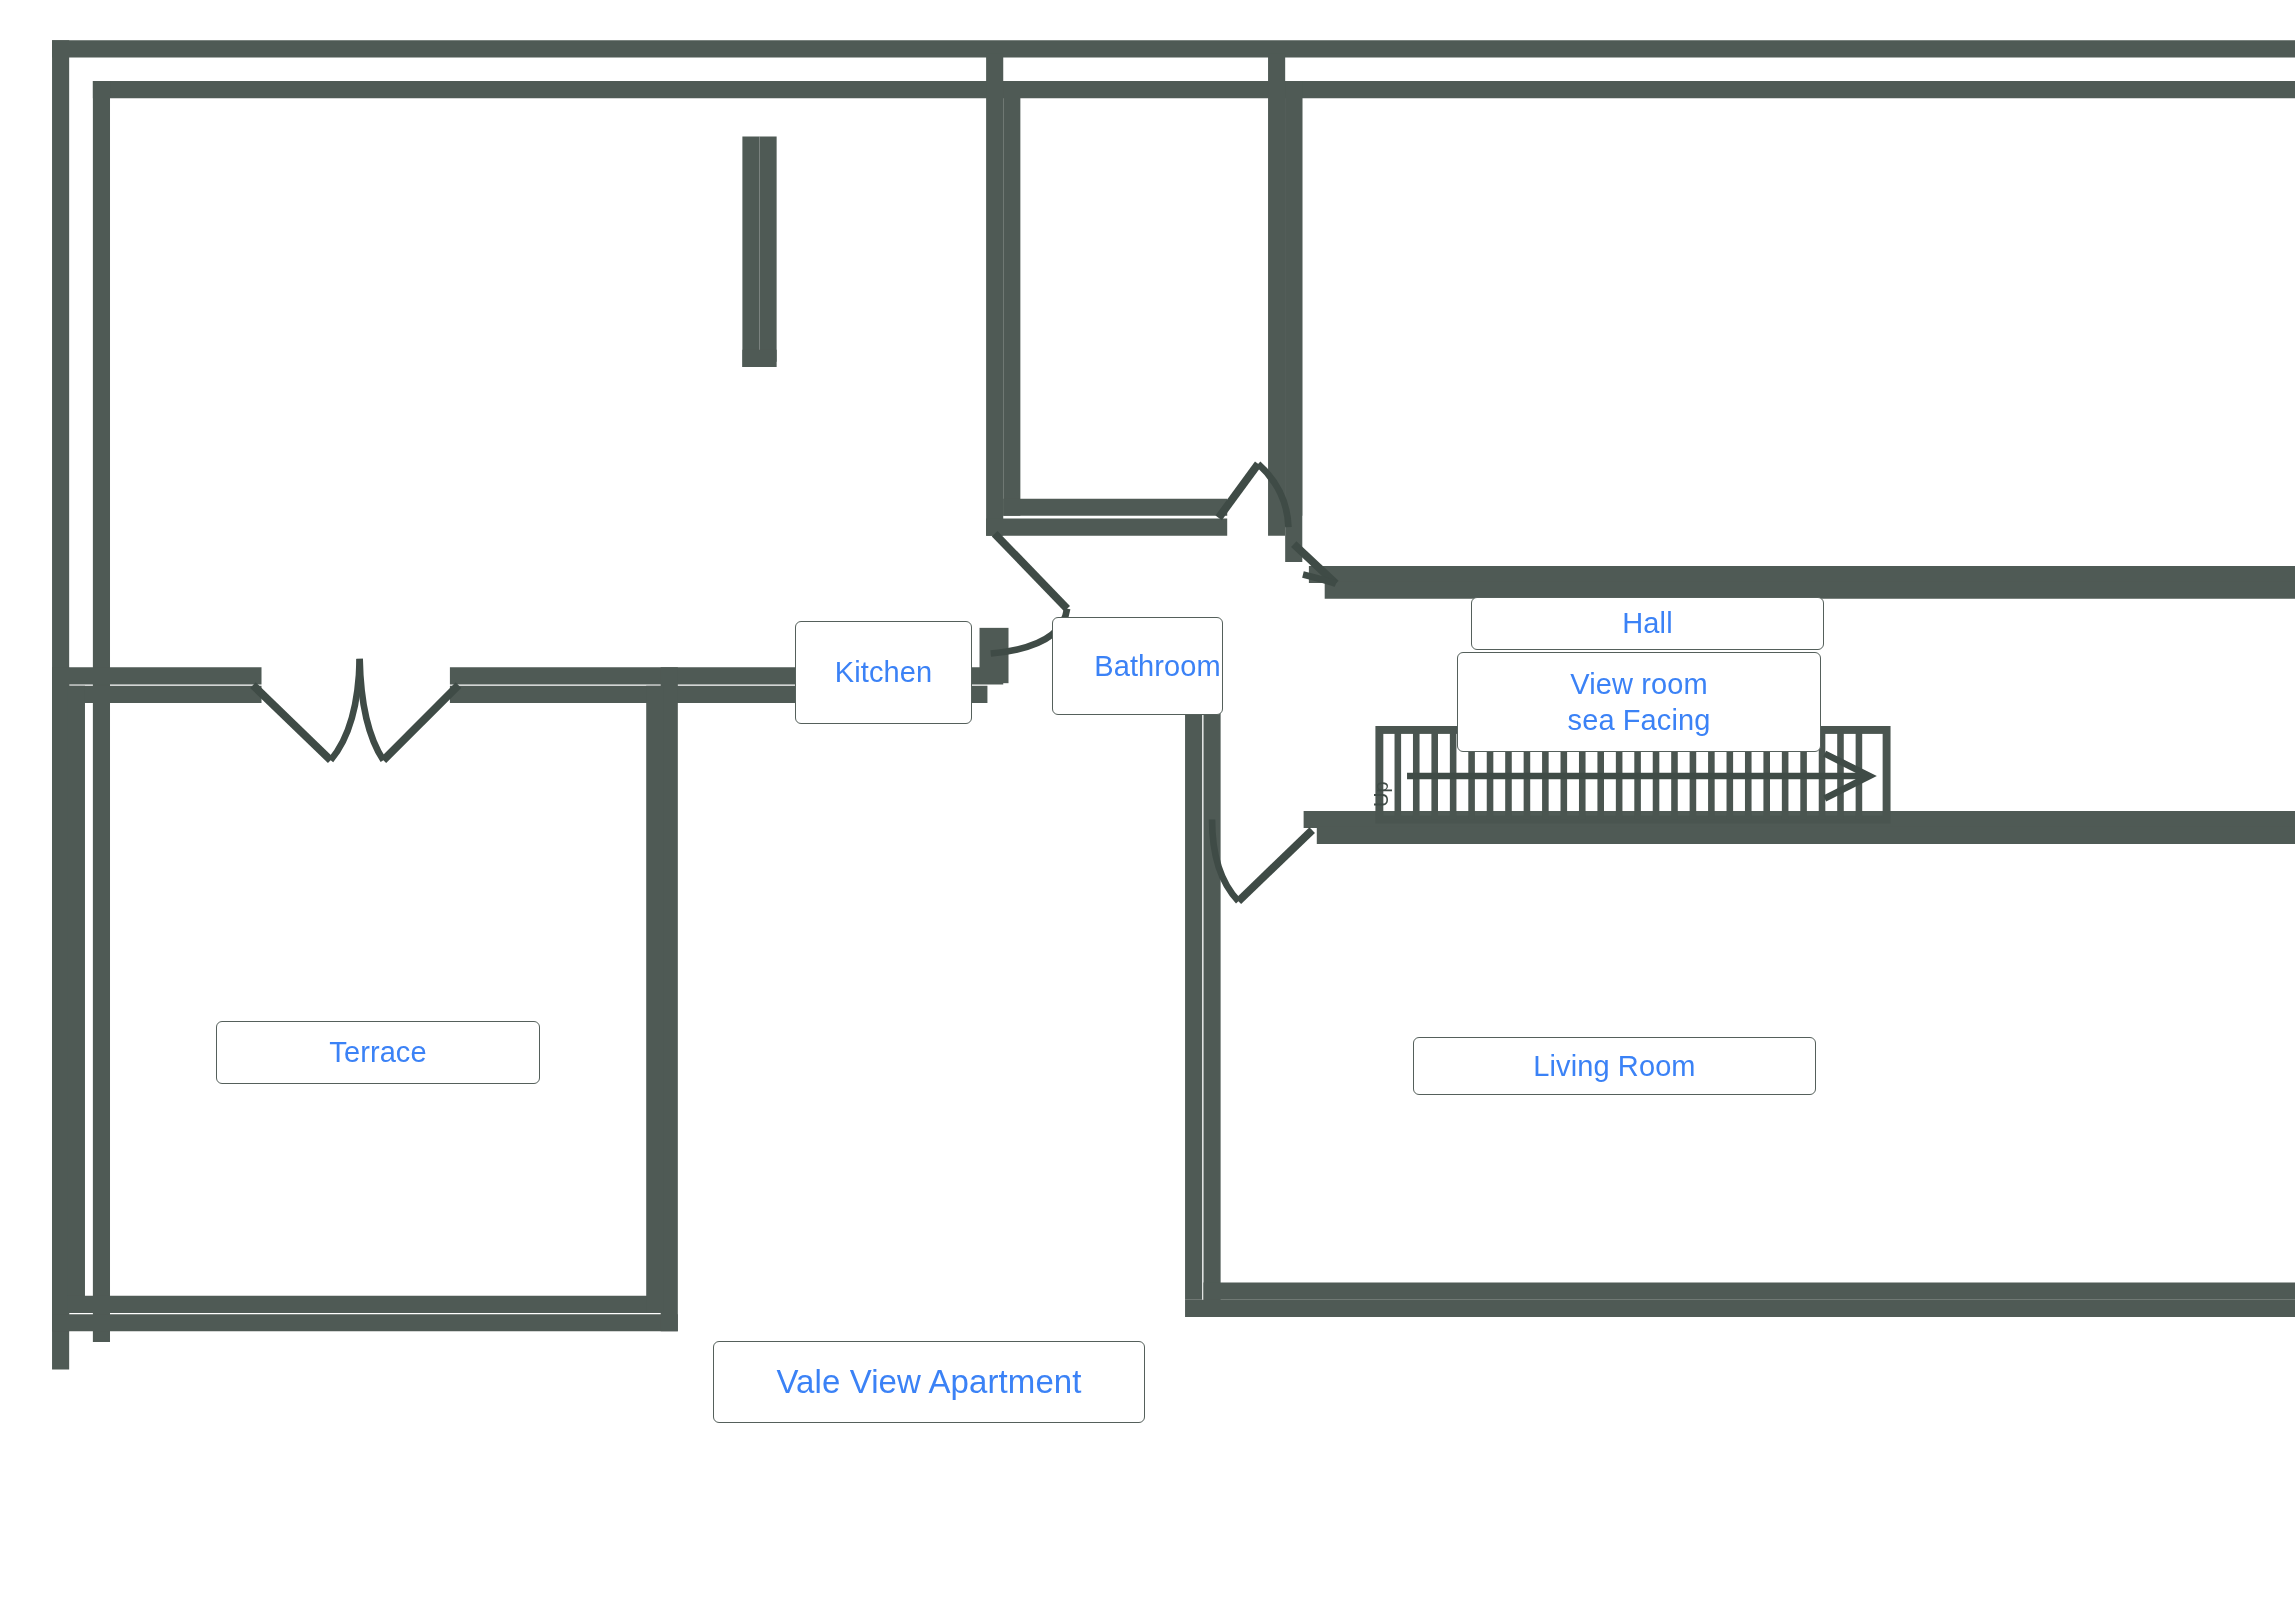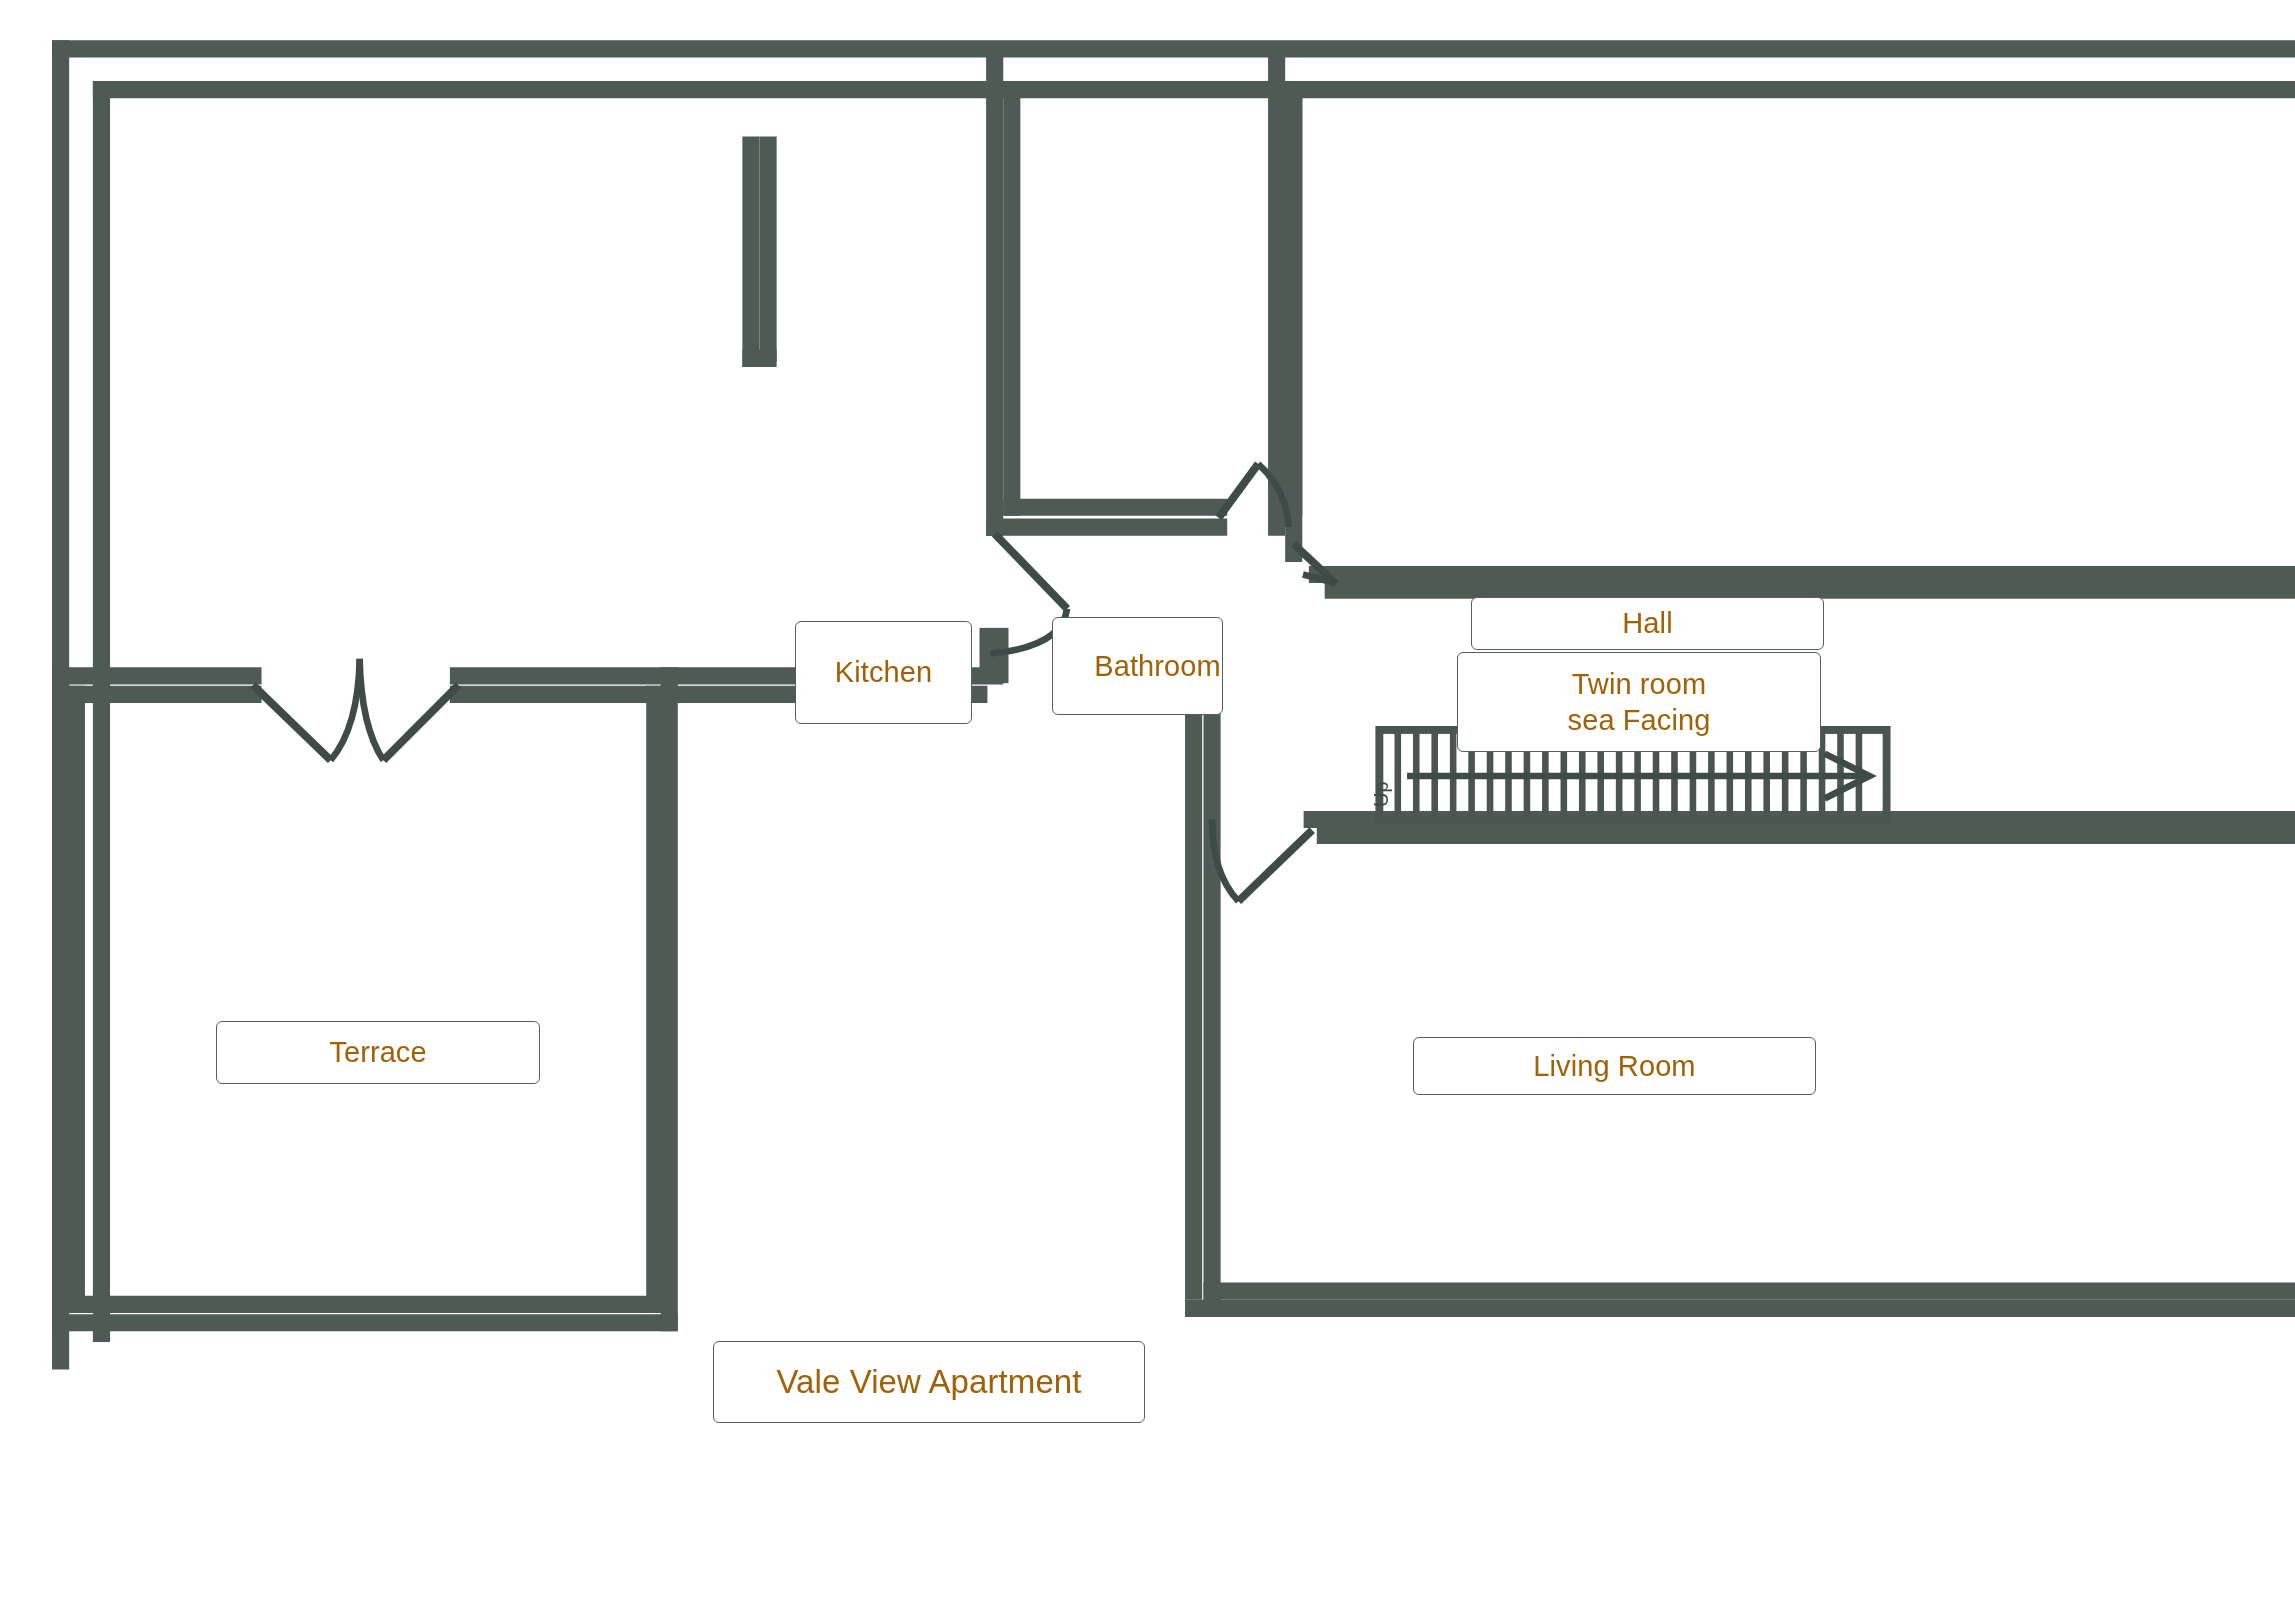--- a/index.html
+++ b/index.html
@@ -66,21 +66,21 @@
     stroke-width: 5;
     stroke-linecap: butt;
     stroke-linejoin: miter;
   }
   .label-box {
     position: absolute;
     box-sizing: border-box;
     border: 1.3px solid #55605b;
     border-radius: 6px;
     background: #ffffff;
-    color: #a16207;
+    color: #3b82f6;
     display: flex;
     align-items: center;
     justify-content: center;
     text-align: center;
     font-family: "Liberation Sans", sans-serif;
     font-size: 29px;
     line-height: 1.25;
     letter-spacing: 0.1px;
     white-space: pre-line;
   }
@@ -237,21 +237,21 @@
       <path class="door-arc" d="M 940,684 Q 920,663 920,622"></path>
     </g>
 
   </svg>
 
 
   <div class="label-box" style="left: 795px; top: 621px; width: 177px; height: 103px;">Kitchen</div>
 
   <div class="label-box" style="left: 1052px; top: 617px; width: 171px; height: 98px; padding-left: 40px;">Bathroom</div>
 
-  <div class="label-box" style="left: 1457px; top: 652px; width: 364px; height: 100px;">Twin room
+  <div class="label-box" style="left: 1457px; top: 652px; width: 364px; height: 100px;">View room
 sea Facing</div>
 
   <div class="label-box" style="left: 1471px; top: 597px; width: 353px; height: 53px;">Hall</div>
 
 
   <div class="label-box" style="left: 170px; top: 1021px; width: 324px; height: 63px; margin-left: 46px;">Terrace</div>
 
   <div class="label-box" style="left: 1413px; top: 1037px; width: 403px; height: 58px;">Living Room</div>
 
   <div class="label-box title" style="left: 713px; top: 1341px; width: 432px; height: 82px;">Vale View Apartment</div>

